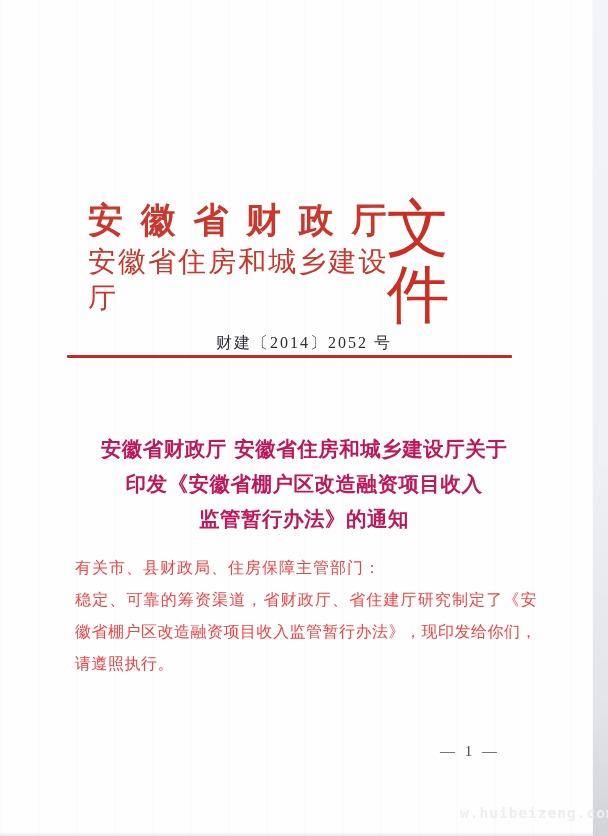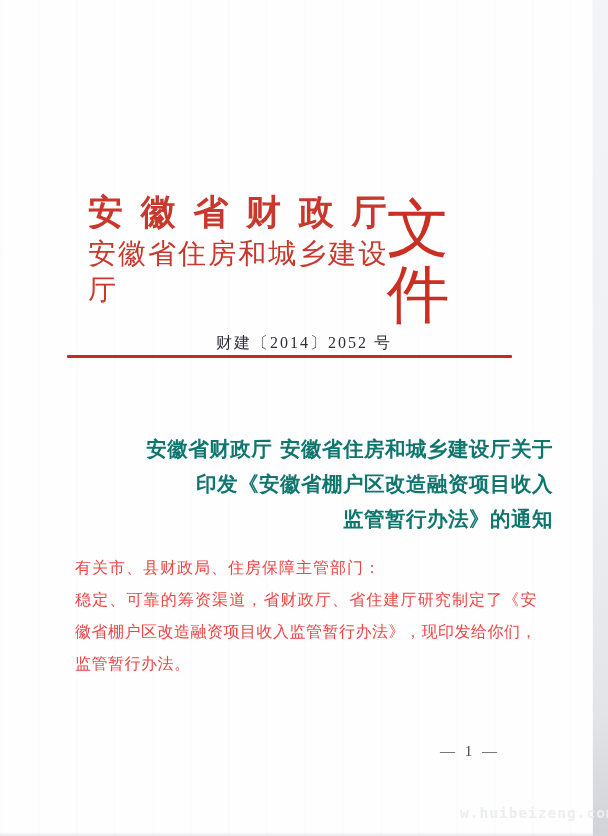--- a/index.html
+++ b/index.html
@@ -68,25 +68,25 @@
   }
   .red-rule {
     position: absolute; top: 355px; left: 67px;
     width: 445px; height: 3px;
     border-radius: 1px;
   }
 
   
   .doc-title {
     position: absolute; top: 432px; left: 55px; right: 55px;
-    text-align: right;
+    text-align: center;
     font-family: "DejaVu Sans", sans-serif;
     font-weight: bold;
     font-size: 20.5px; line-height: 35px;
-    color: #0f766e;
+    color: #be185d;
     letter-spacing: 0.5px;
   }
 
   
   .doc-body {
     position: absolute; top: 552px; left: 75px; width: 462px;
     font-size: 16px; line-height: 32px;
     color: #ef4444;
     letter-spacing: 0.5px;
   }
@@ -117,41 +117,41 @@
     z-index: 5;
   }
 </style>
 </head>
 <body>
 
 <div class="page">
 
   <div class="red-header">
     <div class="agency-col">
-      <div class="agency-line1" style="color: rgb(200, 56, 44);">安徽省财政厅</div>
+      <div class="agency-line1" style="color: rgb(200, 56, 44); margin-top: 8px;">安徽省财政厅</div>
       <div class="agency-line2" style="color: rgb(200, 56, 44);">安徽省住房和城乡建设厅</div>
     </div>
     <div class="doc-type" style="color: rgb(203, 47, 35);">文件</div>
   </div>
 
   <div class="doc-number">财建〔2014〕2052 号</div>
 
   <div class="red-rule" style="background: rgb(195, 42, 32);"></div>
 
   <div class="doc-title">
     <div>安徽省财政厅 安徽省住房和城乡建设厅关于</div>
     <div>印发《安徽省棚户区改造融资项目收入</div>
     <div>监管暂行办法》的通知</div>
   </div>
 
   <div class="doc-body">
     <div class="body-line salutation">有关市、县财政局、住房保障主管部门：</div>
     <div class="body-line fill">稳定、可靠的筹资渠道，省财政厅、省住建厅研究制定了《安</div>
     <div class="body-line fill">徽省棚户区改造融资项目收入监管暂行办法》，现印发给你们，</div>
-    <div class="body-line">监管暂行办法。</div>
+    <div class="body-line">请遵照执行。</div>
   </div>
 
   <div class="page-num">— 1 —</div>
 
   <div class="watermark">w.huibeizeng.com</div>
 
   <div class="scan-edge-right"></div>
   <div class="scan-edge-bottom"></div>
 </div>
 

